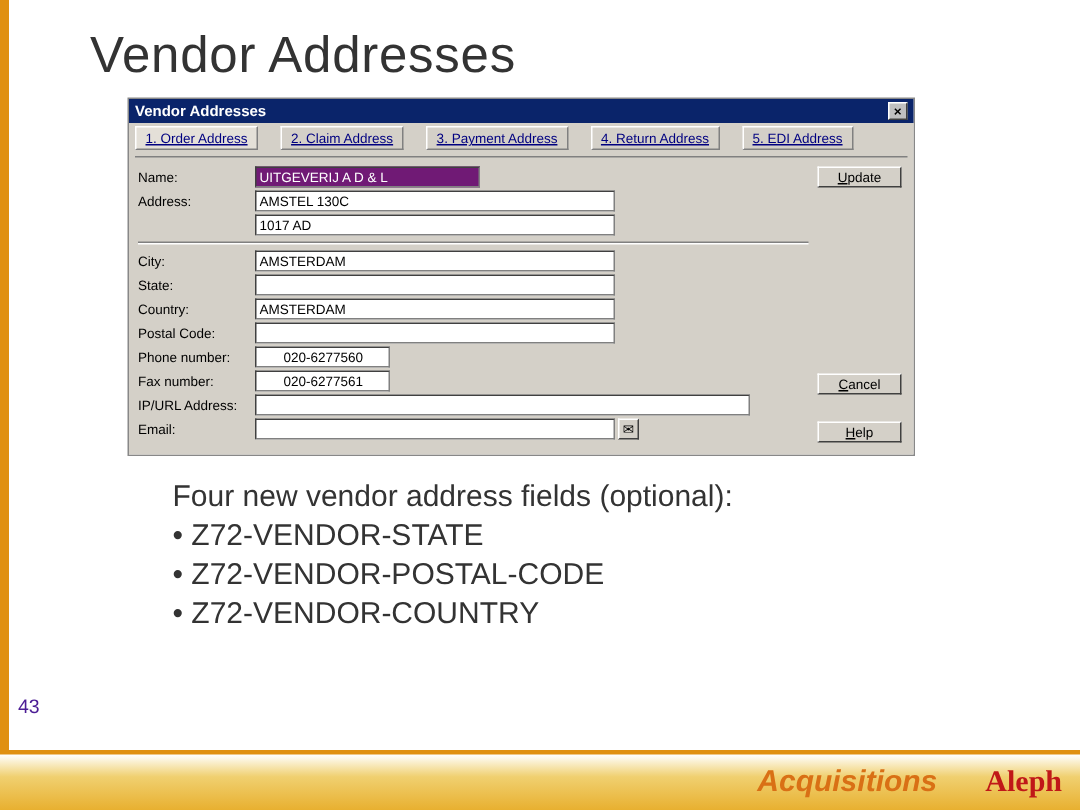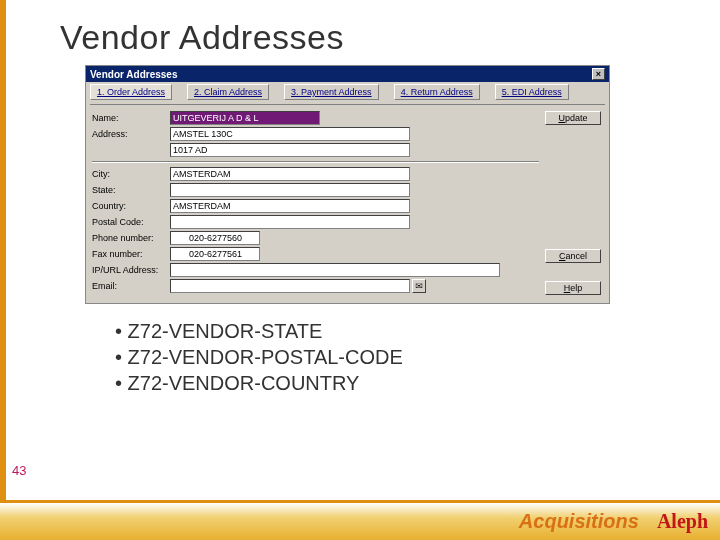--- a/index.html
+++ b/index.html
@@ -148,33 +148,33 @@
     color: #333;
     line-height: 1.3;
   }
   .bullet-list { list-style: none; padding-left: 0; }
   .bullet-list li::before { content: "• "; }
   .page-num {
     position: absolute;
     left: 12px;
     bottom: 62px;
     font-size: 13px;
-    color: #be185d;
+    color: #4c1d95;
   }
   .footer {
     position: absolute;
     left: 0; right: 0; bottom: 0;
     height: 40px;
     background: linear-gradient(#fff, #f0d070 40%, #e8b030);
     border-top: 3px solid #e09010;
     display: flex;
     align-items: center;
     justify-content: flex-end;
     padding-right: 12px;
-    gap: 18px;
+    gap: 32px;
   }
   .footer-title {
     color: #d97015;
     font-weight: bold;
     font-size: 20px;
     font-style: italic;
   }
   .logo {
     color: #c01818;
     font-weight: bold;
@@ -263,20 +263,21 @@
         <div class="btn"><span class="ul">U</span><span>pdate</span></div>
         <div style="flex:1"></div>
         <div class="btn"><span class="ul">C</span>ancel</div>
         <div class="btn"><span class="ul">H</span>elp</div>
       </div>
     </div>
   </div>
 </div>
 
 <div class="body-text">
+  <div>Four new vendor address fields (optional):</div>
   <ul class="bullet-list">
     <li>Z72-VENDOR-STATE</li>
     <li>Z72-VENDOR-POSTAL-CODE</li>
     <li>Z72-VENDOR-COUNTRY</li>
   </ul>
 </div>
 
 <div class="page-num">43</div>
 
 <div class="footer">

